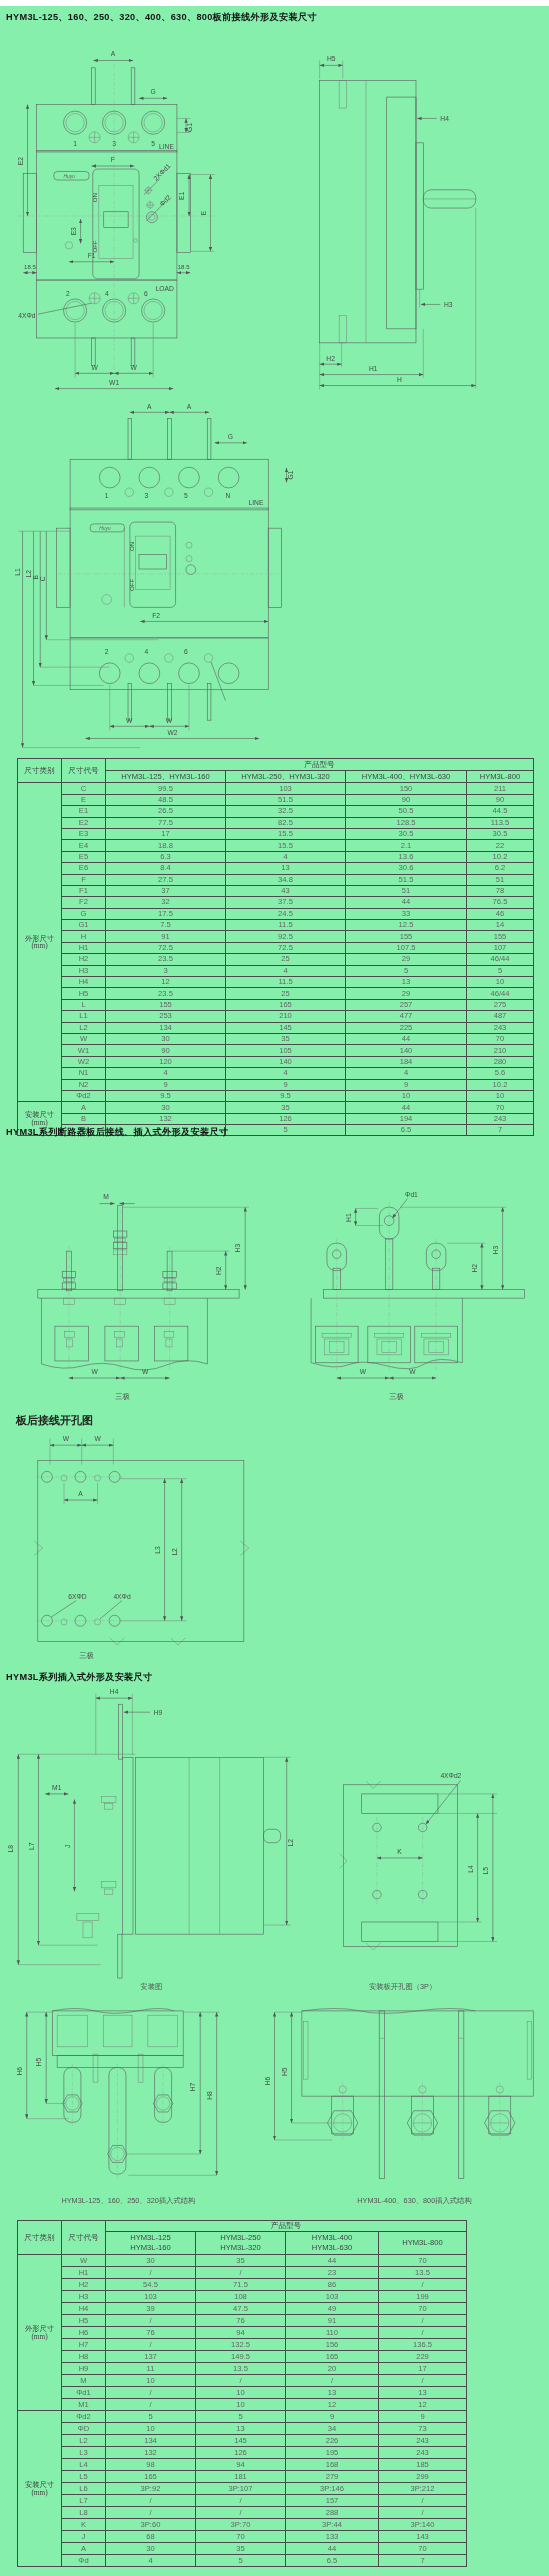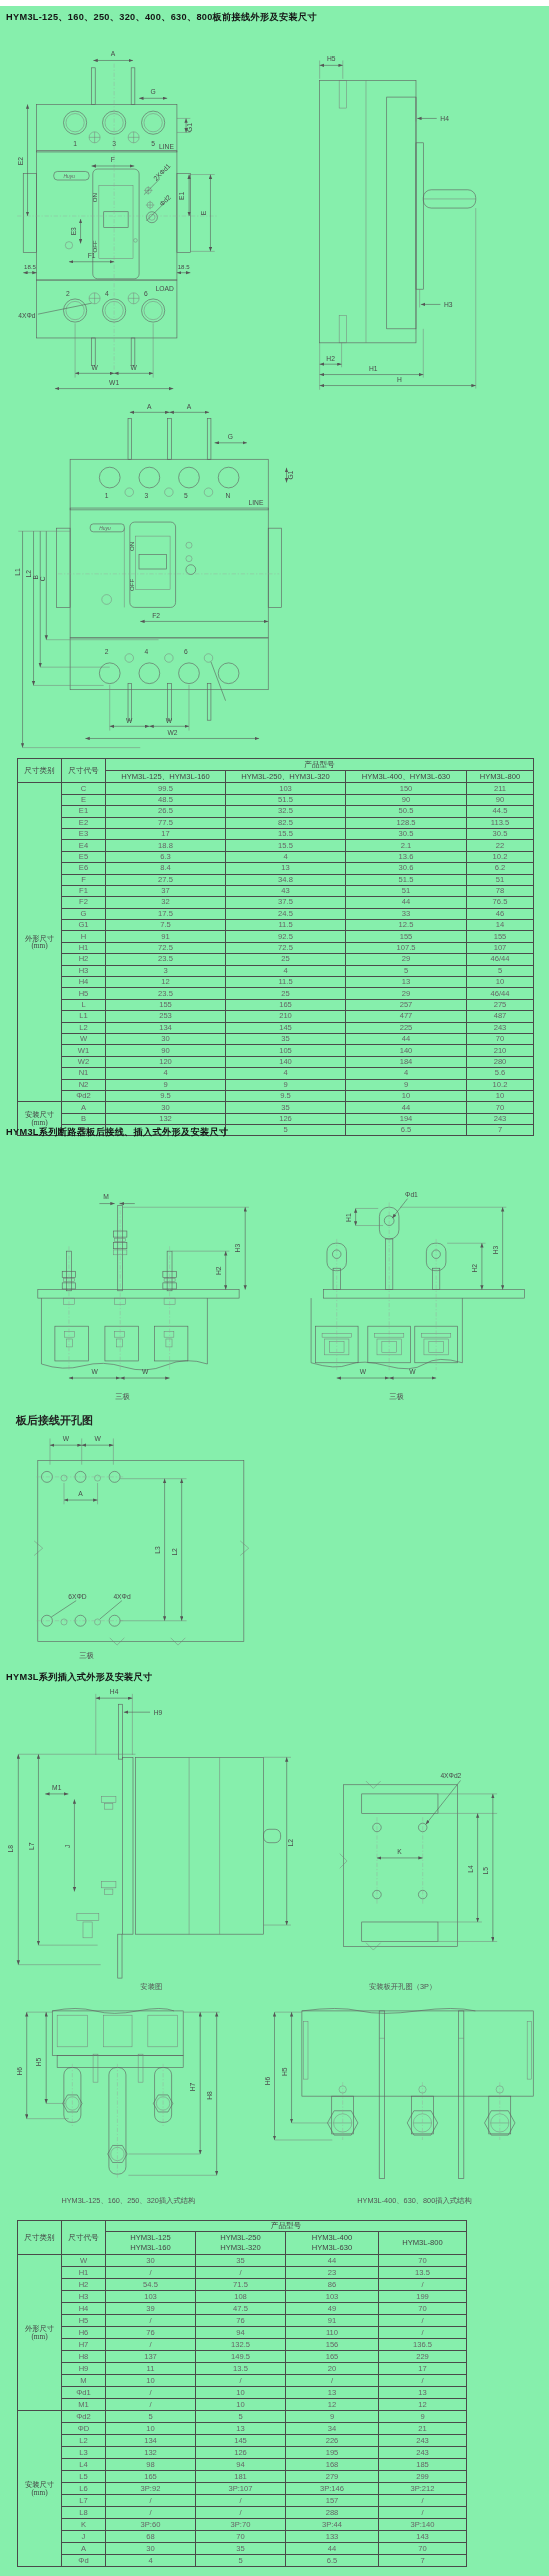--- a/index.html
+++ b/index.html
@@ -997,21 +997,21 @@
             <td>5</td>
             <td>5</td>
             <td>9</td>
             <td>9</td>
           </tr>
           <tr>
             <td>ΦD</td>
             <td>10</td>
             <td>13</td>
             <td>34</td>
-            <td>21</td>
+            <td>73</td>
           </tr>
           <tr>
             <td>L2</td>
             <td>134</td>
             <td>145</td>
             <td>226</td>
             <td>243</td>
           </tr>
           <tr>
             <td>L3</td>

